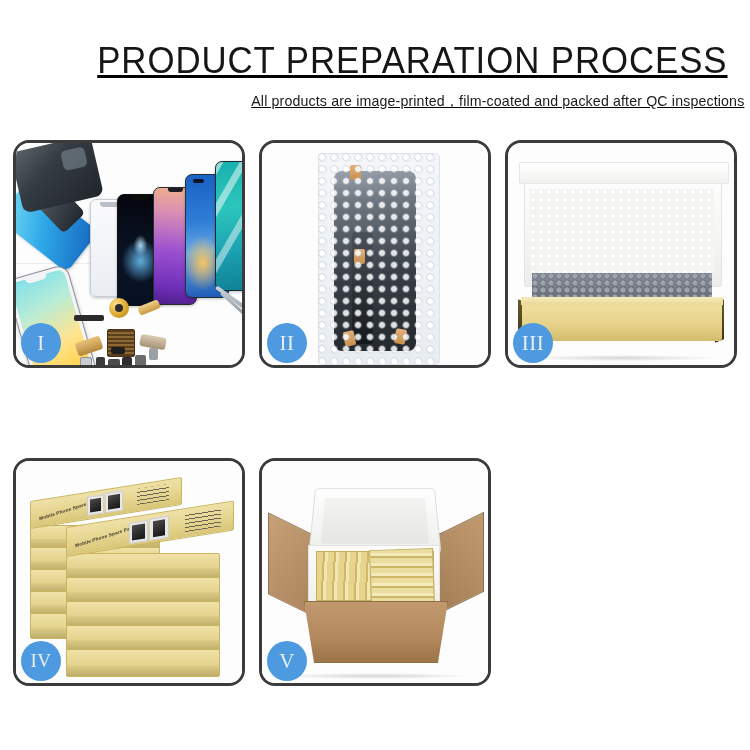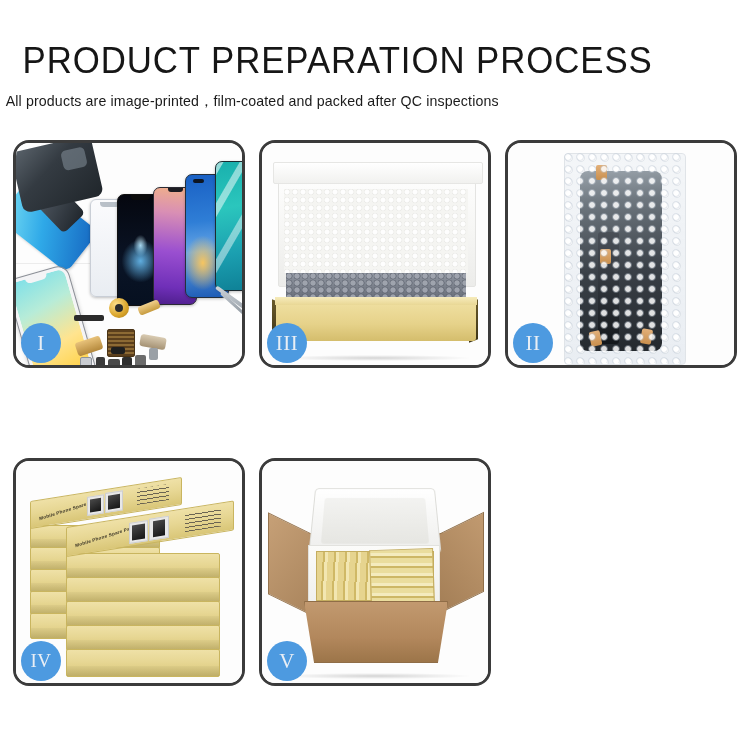--- a/index.html
+++ b/index.html
@@ -13,21 +13,22 @@
     font-family: "Liberation Sans", sans-serif;
     overflow: hidden;
     position: relative;
   }
 
   
   .header {
     position: absolute;
     left: 0; top: 0;
     width: 750px;
-    text-align: left;
+    text-align: right;
+    text-decoration: underline;
   }
   .title {
     font-family: "Liberation Sans", sans-serif;
     font-size: 37px;
     font-weight: 400;
     letter-spacing: 1.0px;
     color: #161616;
     margin: 0;
     padding-top: 42px;
     line-height: 1.0;
@@ -497,44 +498,44 @@
       <div class="part d4"></div>
       <div class="part d5"></div>
       <div class="part d6"></div>
       <div class="part d7"></div>
     </div>
     <div class="badge b1">I</div>
   </div>
 
   <div class="card">
     <div class="card-clip">
-      <div class="box3-lid"></div>
-      <div class="box3-foam"></div>
-      <div class="box3-fill"></div>
-      <div class="box3-edgeL"></div>
-      <div class="box3-edgeR"></div>
-      <div class="box3-front"></div>
-      <div class="shadow-strip"></div>
-    </div>
-    <div class="badge b3">III</div>
-  </div>
-
-  <div class="card">
-    <div class="card-clip">
       <div class="bubblebag"></div>
       <div class="inner-screen">
         <div class="dark-strip"></div>
       </div>
       <div class="tab t1"></div>
       <div class="tab t2"></div>
       <div class="tab t3"></div>
       <div class="tab t4"></div>
       <div class="bag-overlay"></div>
     </div>
     <div class="badge b2">II</div>
+  </div>
+
+  <div class="card">
+    <div class="card-clip">
+      <div class="box3-lid"></div>
+      <div class="box3-foam"></div>
+      <div class="box3-fill"></div>
+      <div class="box3-edgeL"></div>
+      <div class="box3-edgeR"></div>
+      <div class="box3-front"></div>
+      <div class="shadow-strip"></div>
+    </div>
+    <div class="badge b3">III</div>
   </div>
 
   <div class="card">
     <div class="card-clip">
       <div class="stack">
 
         <div class="sbox" style="left:2px; top:40px; width:128px; height:22px;">
             <div class="side"></div>
           </div>
         <div class="sbox" style="left:2px; top:62px; width:128px; height:22px;">

